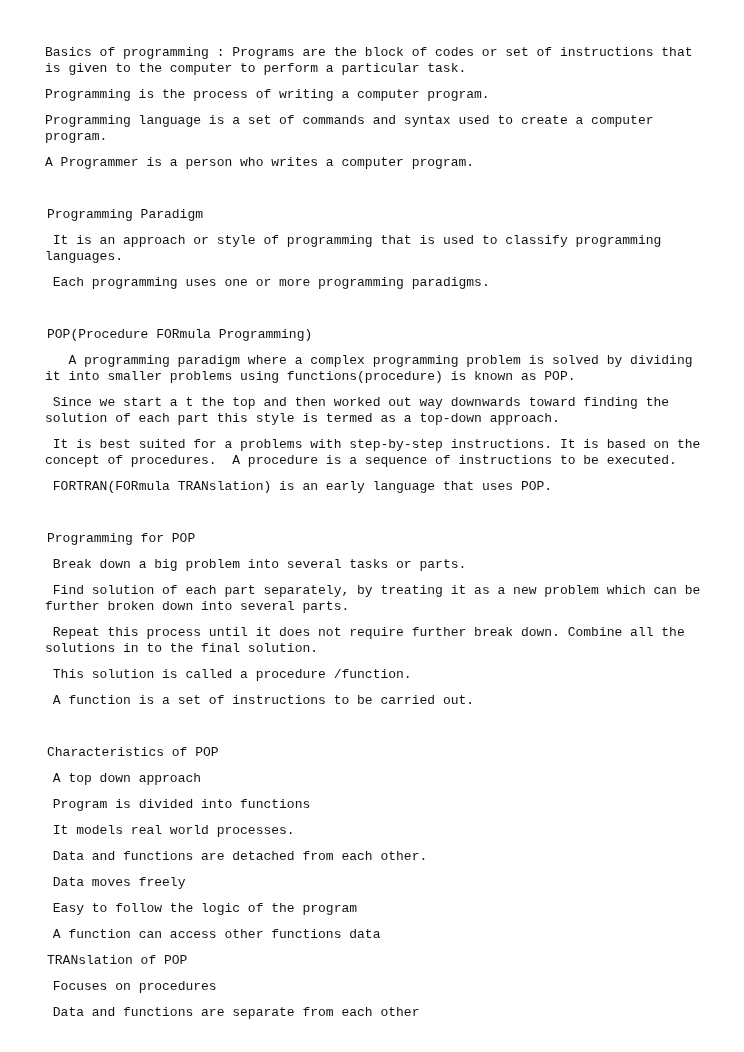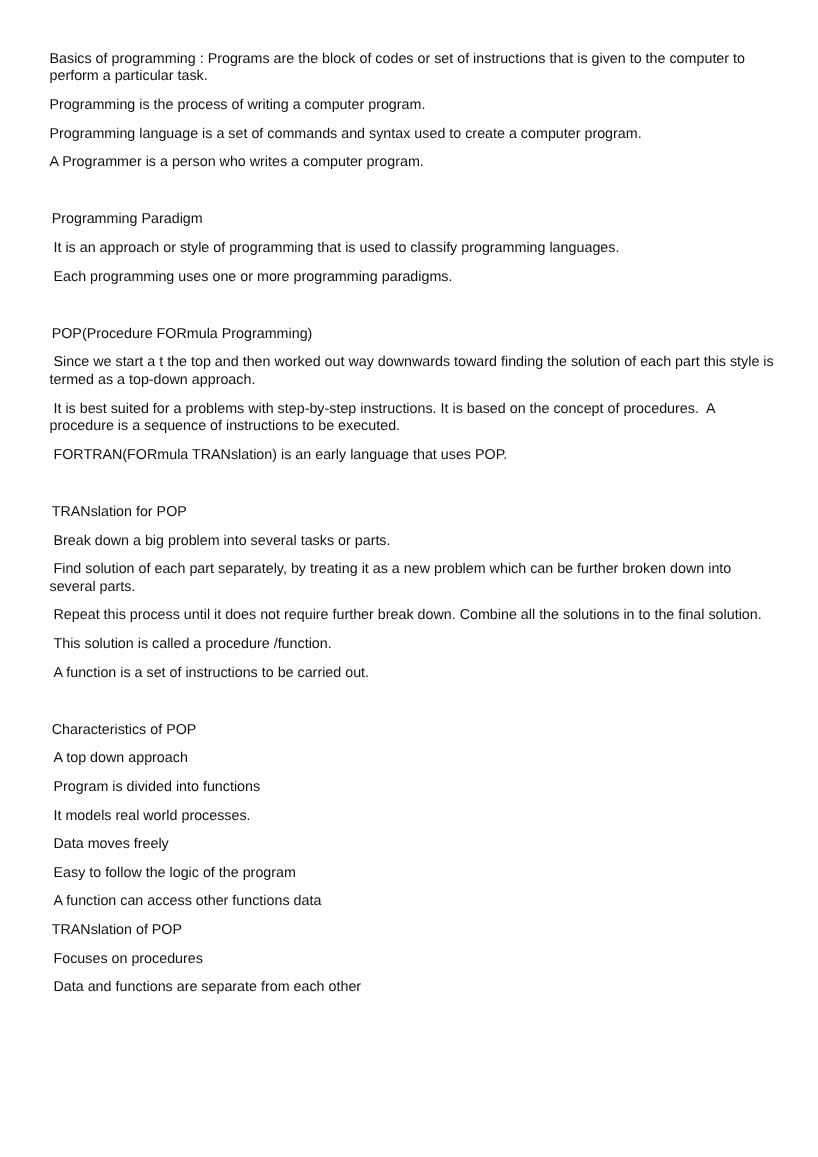--- a/index.html
+++ b/index.html
@@ -1,20 +1,20 @@
 <!DOCTYPE html>
 <html><head>
 <meta charset="utf-8">
 <style>
   html, body { margin: 0; padding: 0; background: #ffffff; }
   body {
     width: 744px; height: 1052px; overflow: hidden; position: relative;
     font-family: "Liberation Sans", sans-serif; font-size: 13px; color: #111111;
   }
-  .page { position: absolute; left: 45px; top: 45px; width: 660px; }
+  .page { position: absolute; left: 45px; top: 45px; width: 660px; font-family: Liberation Mono, monospace; }
   .p { margin: 0 0 10px 0; line-height: 16px; white-space: pre-wrap; }
   .gap { height: 26px; }
   .heading { margin: 0 0 10px 2px; line-height: 16px; }
 </style>
 </head>
 <body>
 
 <div class="page">
 
   <section>
@@ -29,43 +29,45 @@
   <section>
     <p class="heading">Programming Paradigm</p>
     <p class="p"> It is an approach or style of programming that is used to classify programming languages.</p>
     <p class="p"> Each programming uses one or more programming paradigms.</p>
   </section>
 
   <div class="gap"></div>
 
   <section>
     <p class="heading">POP(Procedure FORmula Programming)</p>
+    <p class="p">   A programming paradigm where a complex programming problem is solved by dividing it into smaller problems using functions(procedure) is known as POP.</p>
     <p class="p"> Since we start a t the top and then worked out way downwards toward finding the solution of each part this style is termed as a top-down approach.</p>
     <p class="p"> It is best suited for a problems with step-by-step instructions. It is based on the concept of procedures.  A procedure is a sequence of instructions to be executed.</p>
     <p class="p"> FORTRAN(FORmula TRANslation) is an early language that uses POP.</p>
   </section>
 
   <div class="gap"></div>
 
   <section>
-    <p class="heading">TRANslation for POP</p>
+    <p class="heading">Programming for POP</p>
     <p class="p"> Break down a big problem into several tasks or parts.</p>
     <p class="p"> Find solution of each part separately, by treating it as a new problem which can be further broken down into several parts.</p>
     <p class="p"> Repeat this process until it does not require further break down. Combine all the solutions in to the final solution.</p>
     <p class="p"> This solution is called a procedure /function.</p>
     <p class="p"> A function is a set of instructions to be carried out.</p>
   </section>
 
   <div class="gap"></div>
 
   <section>
     <p class="heading">Characteristics of POP</p>
     <p class="p"> A top down approach</p>
     <p class="p"> Program is divided into functions</p>
     <p class="p"> It models real world processes.</p>
+    <p class="p"> Data and functions are detached from each other.</p>
     <p class="p"> Data moves freely</p>
     <p class="p"> Easy to follow the logic of the program</p>
     <p class="p"> A function can access other functions data</p>
   </section>
 
   <section>
     <p class="heading">TRANslation of POP</p>
     <p class="p"> Focuses on procedures</p>
     <p class="p"> Data and functions are separate from each other</p>
   </section>

